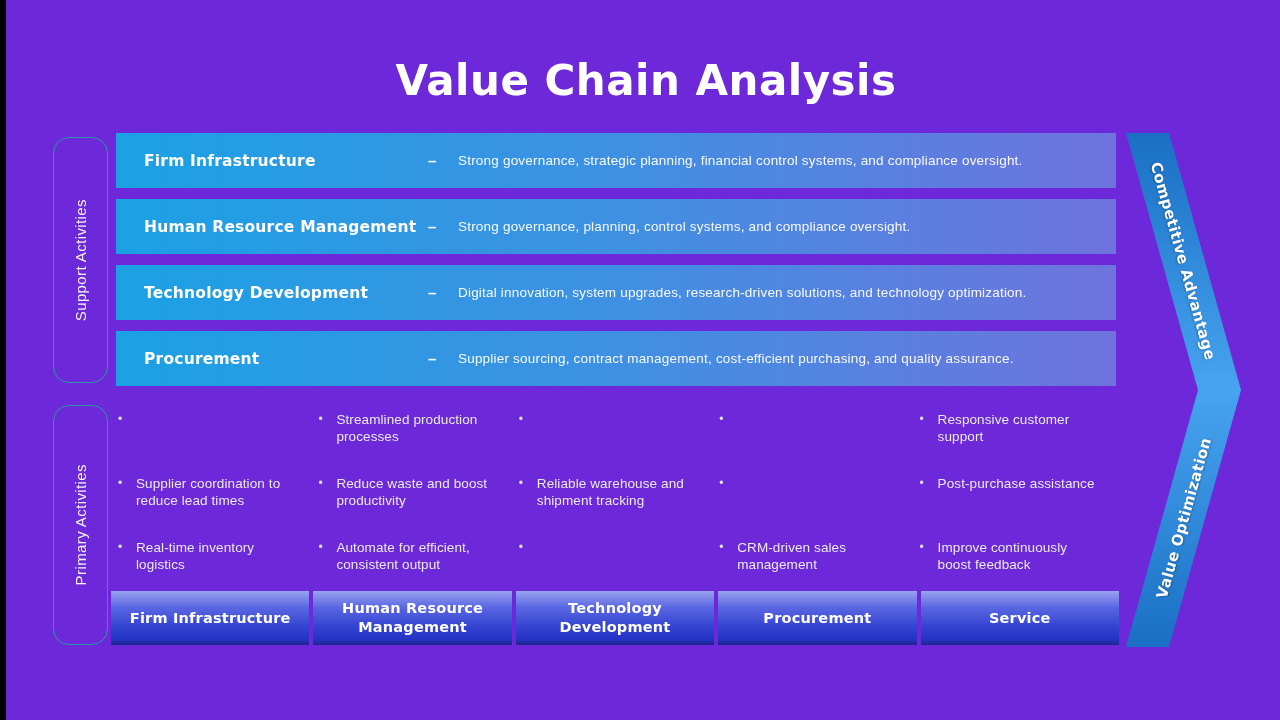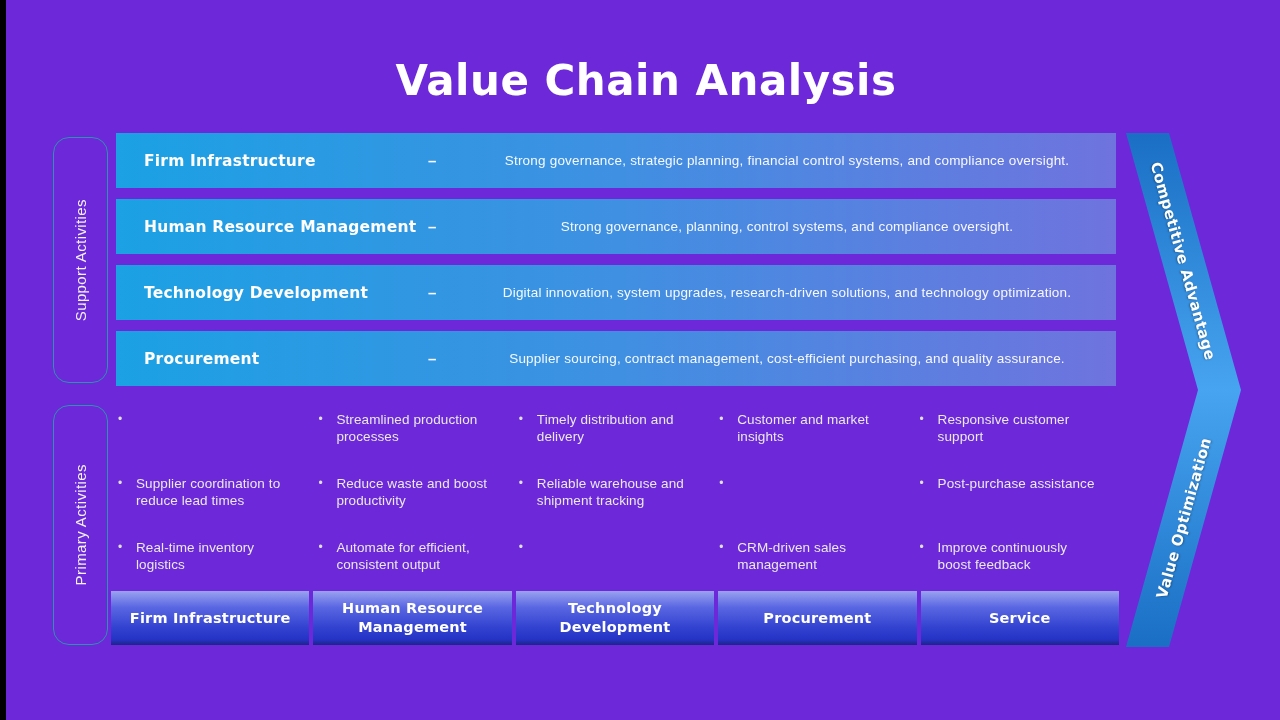--- a/index.html
+++ b/index.html
@@ -33,21 +33,20 @@
   }
   .bar-title{
     width:284px;padding-left:28px;flex:0 0 auto;
     font-family:"DejaVu Sans",sans-serif;font-weight:bold;font-size:15.5px;
     letter-spacing:.2px;color:#ffffff;white-space:nowrap;
   }
   .bar-dash{flex:0 0 30px;font-weight:bold;font-size:15px;color:#ffffff;}
   .bar-desc{
     flex:1;font-size:13.5px;letter-spacing:.2px;color:rgba(255,255,255,.95);
     white-space:nowrap;
-    text-align:center;
   }
   
   .pcols{
     position:absolute;left:110px;top:405px;width:1002px;
     display:grid;grid-template-columns:repeat(5,1fr);
   }
   .pcol{display:grid;grid-auto-rows:64px;padding-top:6px;}
   .bullet-item{display:flex;align-items:flex-start;padding-right:14px;}
   .bullet-dot{flex:0 0 18px;font-size:12px;line-height:17px;color:#e0e0e0;text-align:left;padding-left:2px;}
   .bullet-text{max-width:172px;font-size:13.5px;line-height:17px;color:#eaeaea;letter-spacing:.1px;}
@@ -135,34 +134,32 @@
         <span class="bullet-text">Reduce waste and boost productivity</span>
       </div>
       <div class="bullet-item">
         <span class="bullet-dot">•</span>
         <span class="bullet-text">Automate for efficient, consistent output</span>
       </div>
     </div>
     <div class="pcol">
       <div class="bullet-item">
         <span class="bullet-dot">•</span>
-        <span class="bullet-text">Timely distribution and delivery</span>
       </div>
       <div class="bullet-item">
         <span class="bullet-dot">•</span>
         <span class="bullet-text">Reliable warehouse and shipment tracking</span>
       </div>
       <div class="bullet-item">
         <span class="bullet-dot">•</span>
       </div>
     </div>
     <div class="pcol">
       <div class="bullet-item">
         <span class="bullet-dot">•</span>
-        <span class="bullet-text">Customer and market insights</span>
       </div>
       <div class="bullet-item">
         <span class="bullet-dot">•</span>
       </div>
       <div class="bullet-item">
         <span class="bullet-dot">•</span>
         <span class="bullet-text">CRM-driven sales management</span>
       </div>
     </div>
     <div class="pcol">

